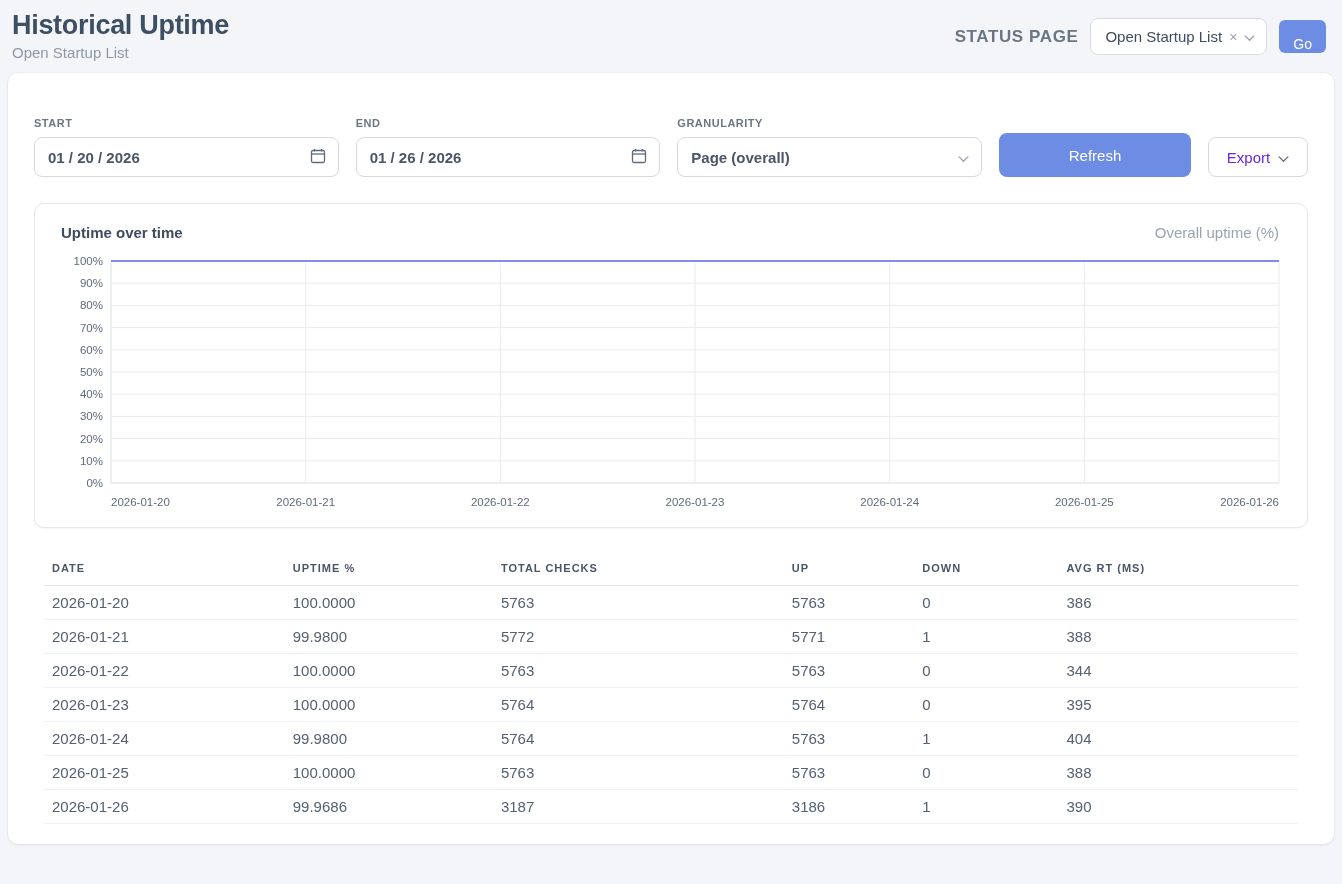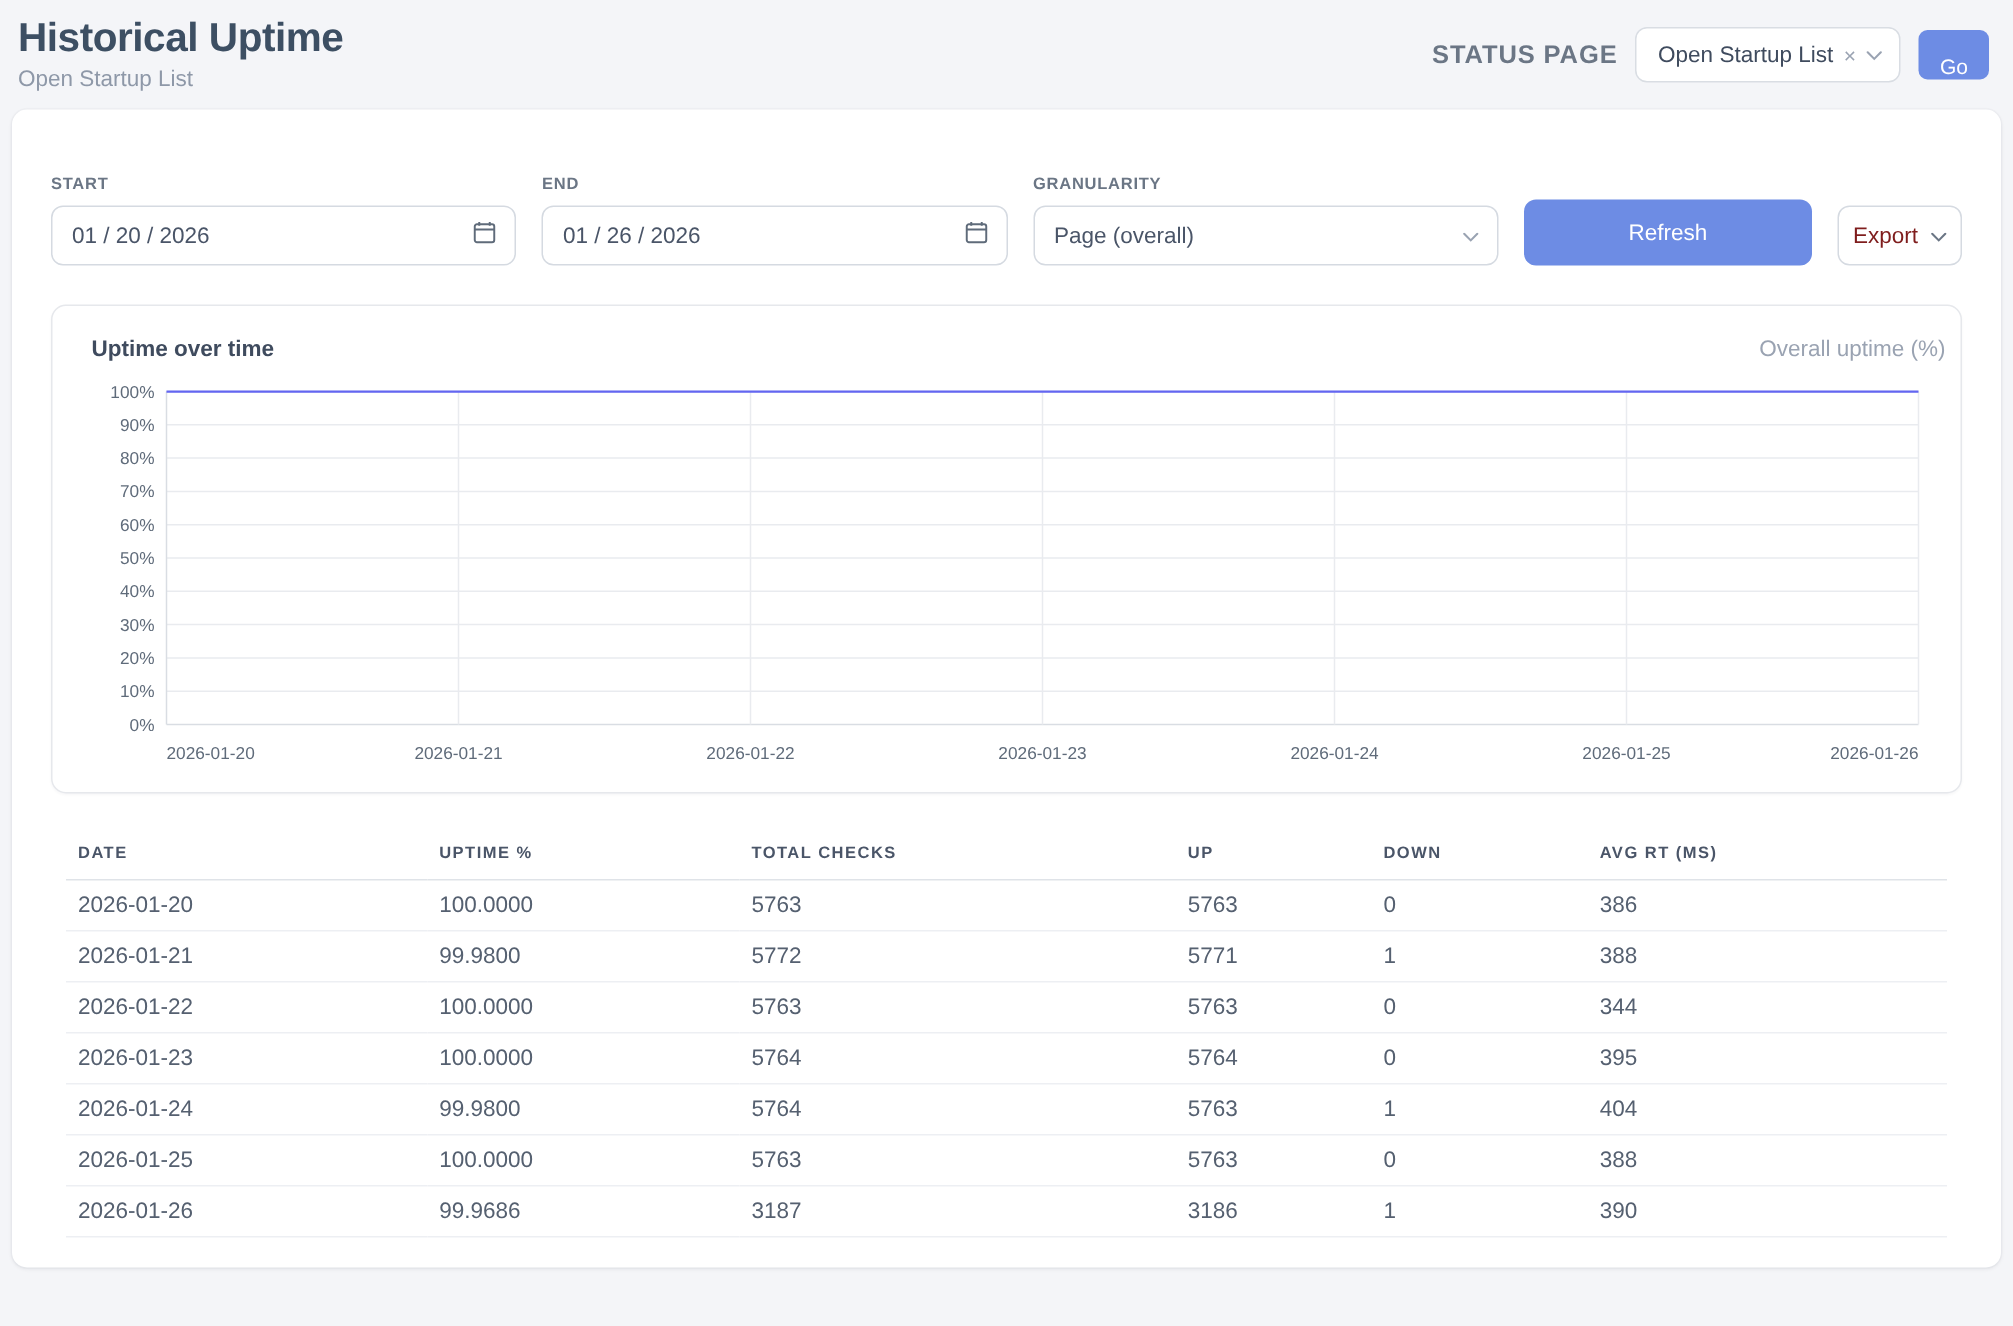--- a/index.html
+++ b/index.html
@@ -51,37 +51,37 @@
     letter-spacing: 0.6px; padding: 6px 11px; border-radius: 5px;
   }
 
   
   .form-row { display: flex; gap: 17px; align-items: flex-end; margin-top: 22px; }
   .field { flex: 1; }
   .field-label { font-size: 11px; font-weight: 700; letter-spacing: 0.5px; color: #6b7685; margin-bottom: 8px; }
   .input-box {
     height: 40px; border: 1px solid #d5dae1; border-radius: 8px; background: #fff;
     display: flex; align-items: center; justify-content: space-between;
-    padding: 0 12px 0 13px; font-size: 15px; color: #4a5568; cursor: text;
+    padding: 0 12px 0 13px; font-size: 15px; color: #4a5568; cursor: text; font-weight: bold;
   }
   .select-input { cursor: pointer; }
   .btn-refresh {
     width: 192px; height: 44px; background: #6d8ce4; color: #fff; border: none;
     border-radius: 8px; font-size: 15px; font-family: "Liberation Sans", sans-serif; cursor: pointer;
   }
   .btn-export {
-    width: 83px; height: 40px; background: #fff; color: #7f1d1d; border: 1px solid #d5dae1;
+    width: 100px; height: 40px; background: #fff; color: #6d28d9; border: 1px solid #d5dae1;
     border-radius: 8px; font-size: 15px; font-family: "Liberation Sans", sans-serif; cursor: pointer;
     display: flex; align-items: center; justify-content: center; gap: 8px;
   }
 
   
   .chart-card {
     border: 1px solid #e6e8ec; border-radius: 10px; margin-top: 26px;
-    padding: 18px 4px 8px 20px; box-shadow: 0 1px 2px rgba(16,24,40,.04);
+    padding: 18px 22px 8px 20px; box-shadow: 0 1px 2px rgba(16,24,40,.04);
     background: #fff;
   }
   .chart-head { display: flex; justify-content: space-between; align-items: center; padding: 2px 6px 12px 6px; }
   .chart-title { font-size: 15px; font-weight: 700; color: #3f4b5e; }
   .chart-legend { font-size: 15px; color: #9aa3b2; }
   .chart-area { width: 100%; }
 
   
   .table-wrap { margin-top: 24px; padding: 0 10px; }
   table { width: 100%; border-collapse: collapse; }

